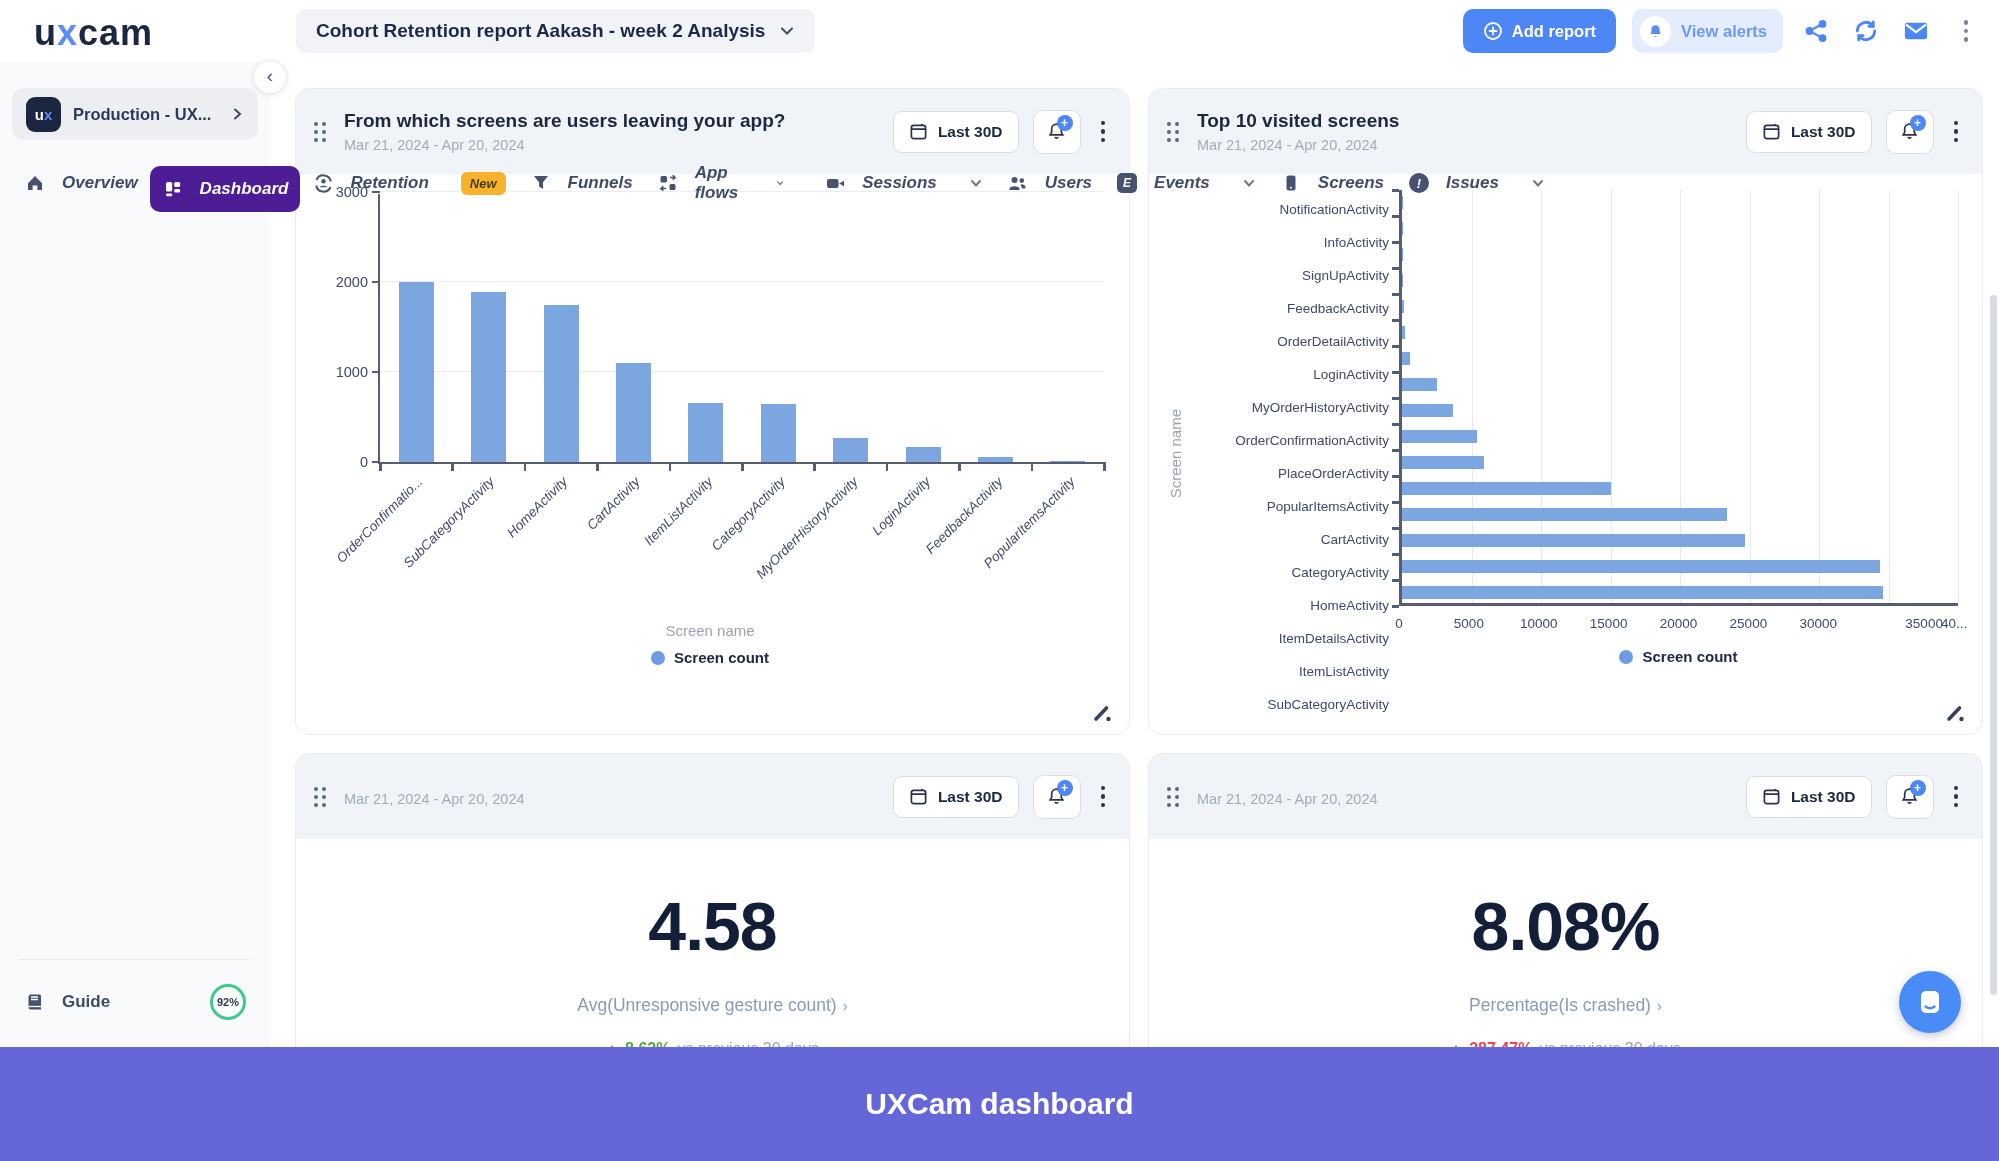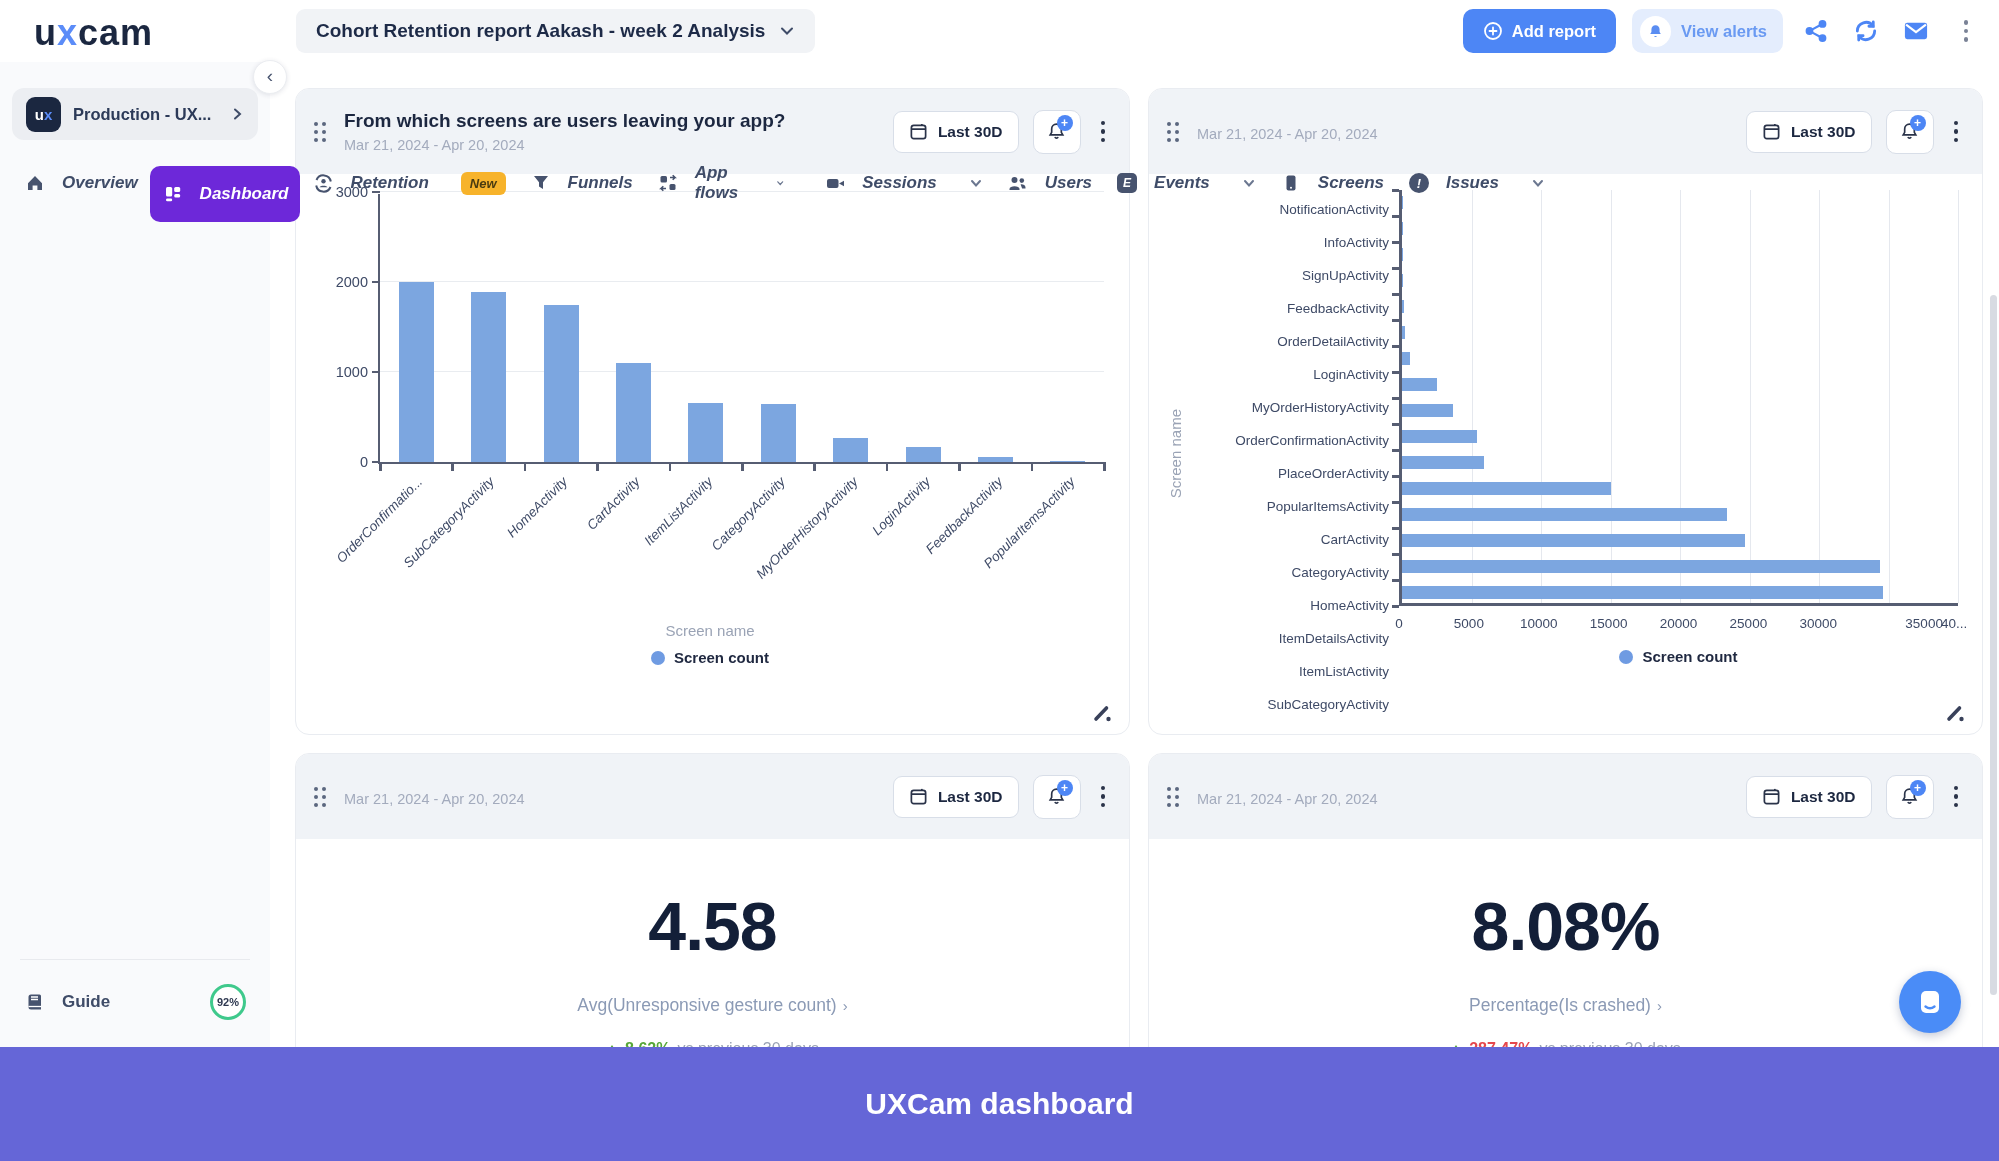--- a/index.html
+++ b/index.html
@@ -25,21 +25,21 @@
   .sidebar { position:absolute; left:0; top:62px; bottom:0; width:270px; background:#f9fafc; padding:26px 12px 0 12px; z-index:5; }
   .project-pill { display:flex; align-items:center; gap:12px; background:#eceef2; border-radius:12px; height:52px; padding:0 14px; cursor:pointer; }
   .project-logo { width:35px; height:35px; border-radius:9px; background:#1b2740; color:#fff; display:flex; align-items:center; justify-content:center;
     font-size:15px; font-weight:bold; }
   .project-logo .x { color:#5b8cf8; }
   .project-label { flex:1; font-size:16.5px; color:#2c3a58; font-weight:bold; }
   .nav { margin-top:20px; display:flex; flex-direction:row;font-style:italic; }
   .nav-item { display:flex; align-items:center; gap:16px; height:46px; padding:0 12px; border-radius:10px; cursor:pointer;
     color:#3f4c68; font-size:17px; font-weight:bold; margin-bottom:3px; }
   .nav-item .grow { flex:1; }
-  .nav-item.selected { background:#6d28d9; color:#fff; height:56px; margin:6px 0 8px 0; }
+  .nav-item.selected { background:#4c1d95; color:#fff; height:46px; margin:6px 0 8px 0; }
   .badge-new { background:#f7b32b; color:#4a3b10; font-size:13px; font-weight:bold; border-radius:6px; padding:4px 9px; }
   .divider { height:1px; background:#e8eaee; margin:14px 8px; }
   .icon20 { width:22px; height:22px; display:flex; align-items:center; justify-content:center; flex:0 0 22px; }
   .sq-icon { width:20px; height:20px; border-radius:5px; background:#47536e; color:#fff; font-size:12px; font-weight:bold;
     display:flex; align-items:center; justify-content:center; }
   .circ-icon { width:20px; height:20px; border-radius:50%; background:#47536e; color:#fff; font-size:13px; font-weight:bold;
     display:flex; align-items:center; justify-content:center; }
   .ring { width:36px; height:36px; border-radius:50%; border:3px solid #3fc98c; color:#2e3850; font-size:11px; font-weight:bold;
     display:flex; align-items:center; justify-content:center; background:#fff; }
   .avatar-t { width:34px; height:34px; border-radius:50%; background:#c3d62d; color:#fff; font-size:17px; font-weight:bold;
@@ -488,20 +488,21 @@
       <div class="card-header">
         <span class="drag-handle">
             <i></i>
             <i></i>
             <i></i>
             <i></i>
             <i></i>
             <i></i>
           </span>
         <div class="card-titles">
+          <div class="card-title">Top 10 visited screens</div>
           <div class="card-date">Mar 21, 2024 - Apr 20, 2024</div>
         </div>
         <div class="range-pill">
           <svg width="19" height="19" viewBox="0 0 20 20">
             <rect x="2.5" y="3.5" width="15" height="14" rx="2.5" fill="none" stroke="#2a3349" stroke-width="1.8"></rect>
             <path d="M2.5 7.5h15" stroke="#2a3349" stroke-width="1.8"></path>
               <path d="M13.5 2v2" stroke="#2a3349" stroke-width="1.8"></path>
             </svg>
           <span>Last 30D</span>
         </div>

